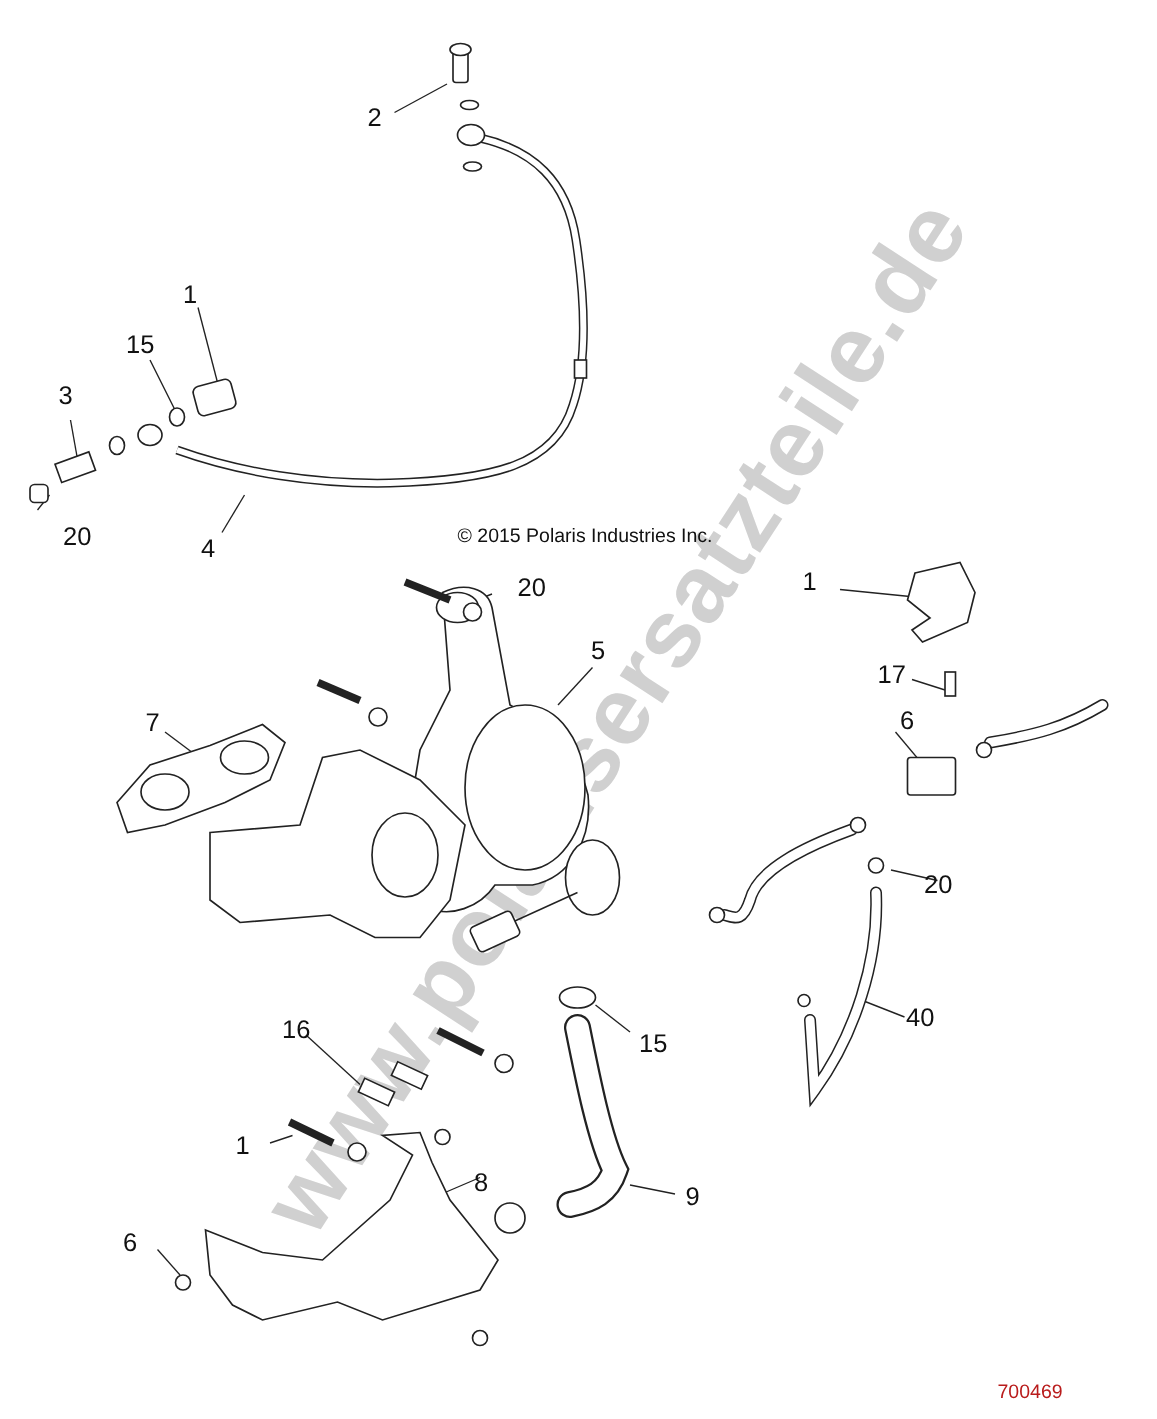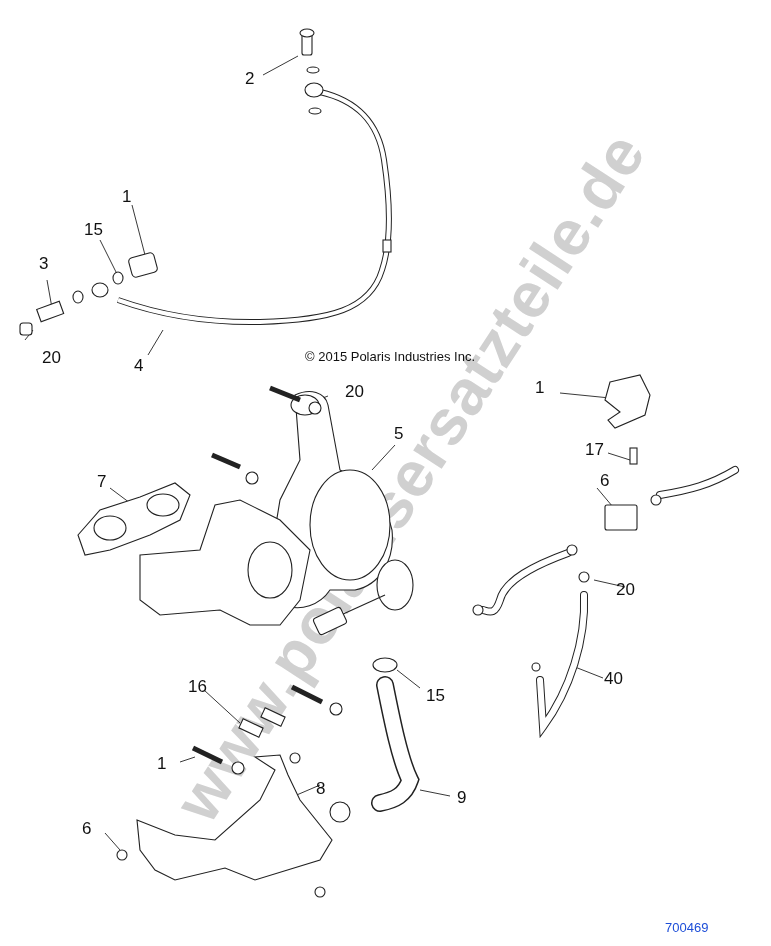--- a/index.html
+++ b/index.html
@@ -1,20 +1,20 @@
 <!DOCTYPE html>
 <html><head>
 <meta charset="utf-8">
 <style>
   html,body{margin:0;padding:0;background:#ffffff;}
   body{width:771px;height:946px;position:relative;overflow:hidden;font-family:"Liberation Sans",sans-serif;}
   #canvas{position:absolute;left:0;top:0;width:771px;height:946px;}
   .callout{position:absolute;font-size:17px;color:#111;line-height:1;white-space:nowrap;}
   .copyright{position:absolute;left:278px;top:349px;font-size:13px;color:#111;white-space:nowrap;margin-left:27px;}
-  .drawing-no{position:absolute;left:665px;top:920px;font-size:13px;color:#1d4ed8;}
+  .drawing-no{position:absolute;left:665px;top:920px;font-size:13px;color:#b91c1c;}
   .watermark{position:absolute;left:-40px;top:440px;width:900px;text-align:center;font-size:64px;font-weight:bold;color:#c8c8c8;opacity:0.85;transform:rotate(-57deg);transform-origin:50% 50%;letter-spacing:1px;white-space:nowrap;pointer-events:none;}
   svg .p{fill:#fff;stroke:#222;stroke-width:1.1;}
   svg .l{fill:none;stroke:#222;stroke-width:0.9;}
   svg .h{fill:none;stroke:#222;stroke-width:1.1;}
 </style>
 </head>
 <body>
 
 <div id="canvas">
 

